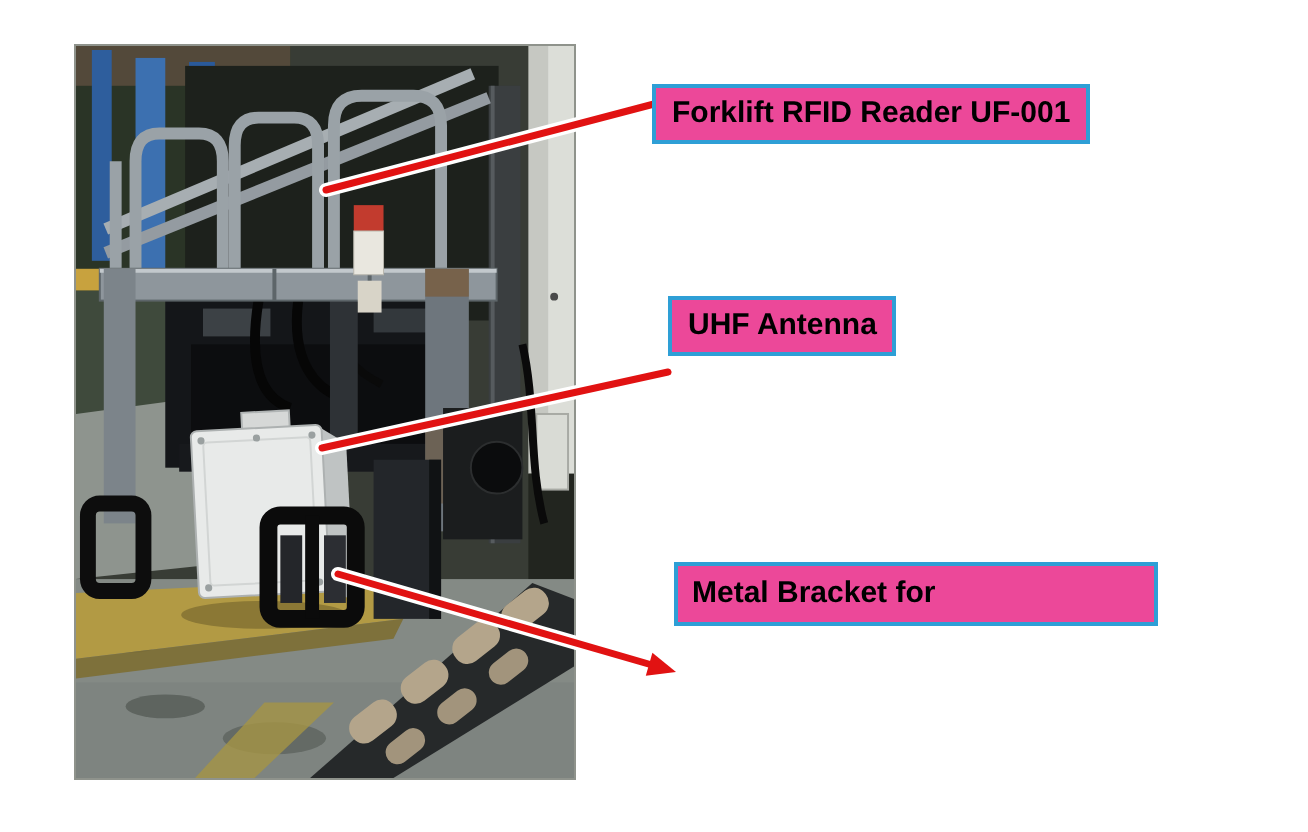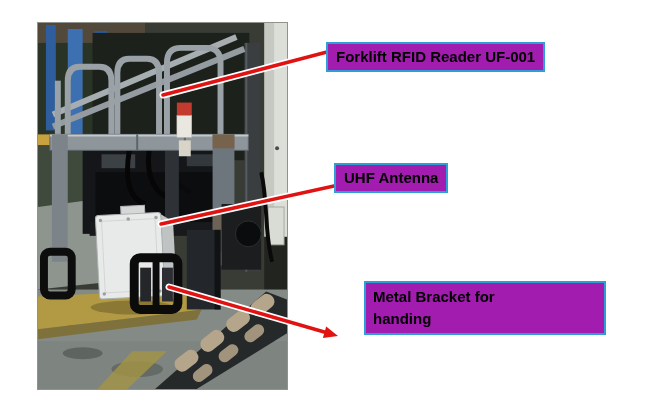--- a/index.html
+++ b/index.html
@@ -17,30 +17,30 @@
   .photo svg{display:block;width:100%;height:100%;}
   .leaders{
     position:absolute;left:0;top:0;width:654px;height:416px;
     pointer-events:none;
   }
   .leader-casing{stroke:#ffffff;stroke-width:7;stroke-linecap:round;fill:none;}
   .leader-red{stroke:var(--leader,#e11212);stroke-width:3.5;stroke-linecap:round;fill:none;}
   .leader-arrow{fill:var(--leader,#e11212);}
   .callout{
     position:absolute;
-    background:#a21caf;
+    background:#ec4899;
     border:2px solid var(--callout-border,#2e9fd6);
     color:#000;
     font-weight:bold;
     font-size:15px;
     line-height:20px;
     padding:3px 8px;
     white-space:nowrap;
   }
-  .callout.multiline{white-space:normal;width:224px;line-height:22px;padding:3px 7px;margin-left:27px;}
+  .callout.multiline{white-space:normal;width:224px;line-height:22px;padding:3px 7px;}
 </style>
 </head>
 <body>
 
 <div class="canvas">
 
   <div class="photo" title="Rear view of a forklift mast: gray load-backrest cage with blue warehouse racking behind, a white UHF antenna enclosure mounted in a black metal bracket above the yellow forks on a gray concrete floor">
     <svg viewBox="0 0 251 368" preserveAspectRatio="none">
 
       <rect x="0" y="0" width="251" height="368" fill="#383c35"></rect>
@@ -155,20 +155,19 @@
     <line class="leader-red" x1="163" y1="95" x2="327" y2="52"></line>
     <line class="leader-casing" x1="161" y1="224" x2="334" y2="186"></line>
     <line class="leader-red" x1="161" y1="224" x2="334" y2="186"></line>
     <line class="leader-casing" x1="169" y1="287" x2="328" y2="333"></line>
     <line class="leader-red" x1="169" y1="287" x2="326" y2="332.5"></line>
     <polygon class="leader-arrow" points="338,336 322.9,337.9 326.2,326.4"></polygon>
   </svg>
 
   <div class="callout" style="left: 326px; top: 42px; color: rgb(0, 0, 0);">Forklift RFID Reader UF-001</div>
 
-  <div class="callout" style="left: 334px; top: 163px; color: rgb(0, 0, 0);">UHF Antenna</div>
+  <div class="callout" style="left: 334px; top: 148px; color: rgb(0, 0, 0);">UHF Antenna</div>
 
   <div class="callout multiline" style="left: 337px; top: 281px; color: rgb(0, 0, 0);">
     <div>Metal Bracket for</div>
-    <div>handing</div>
   </div>
 
 </div>
 
 </body></html>

